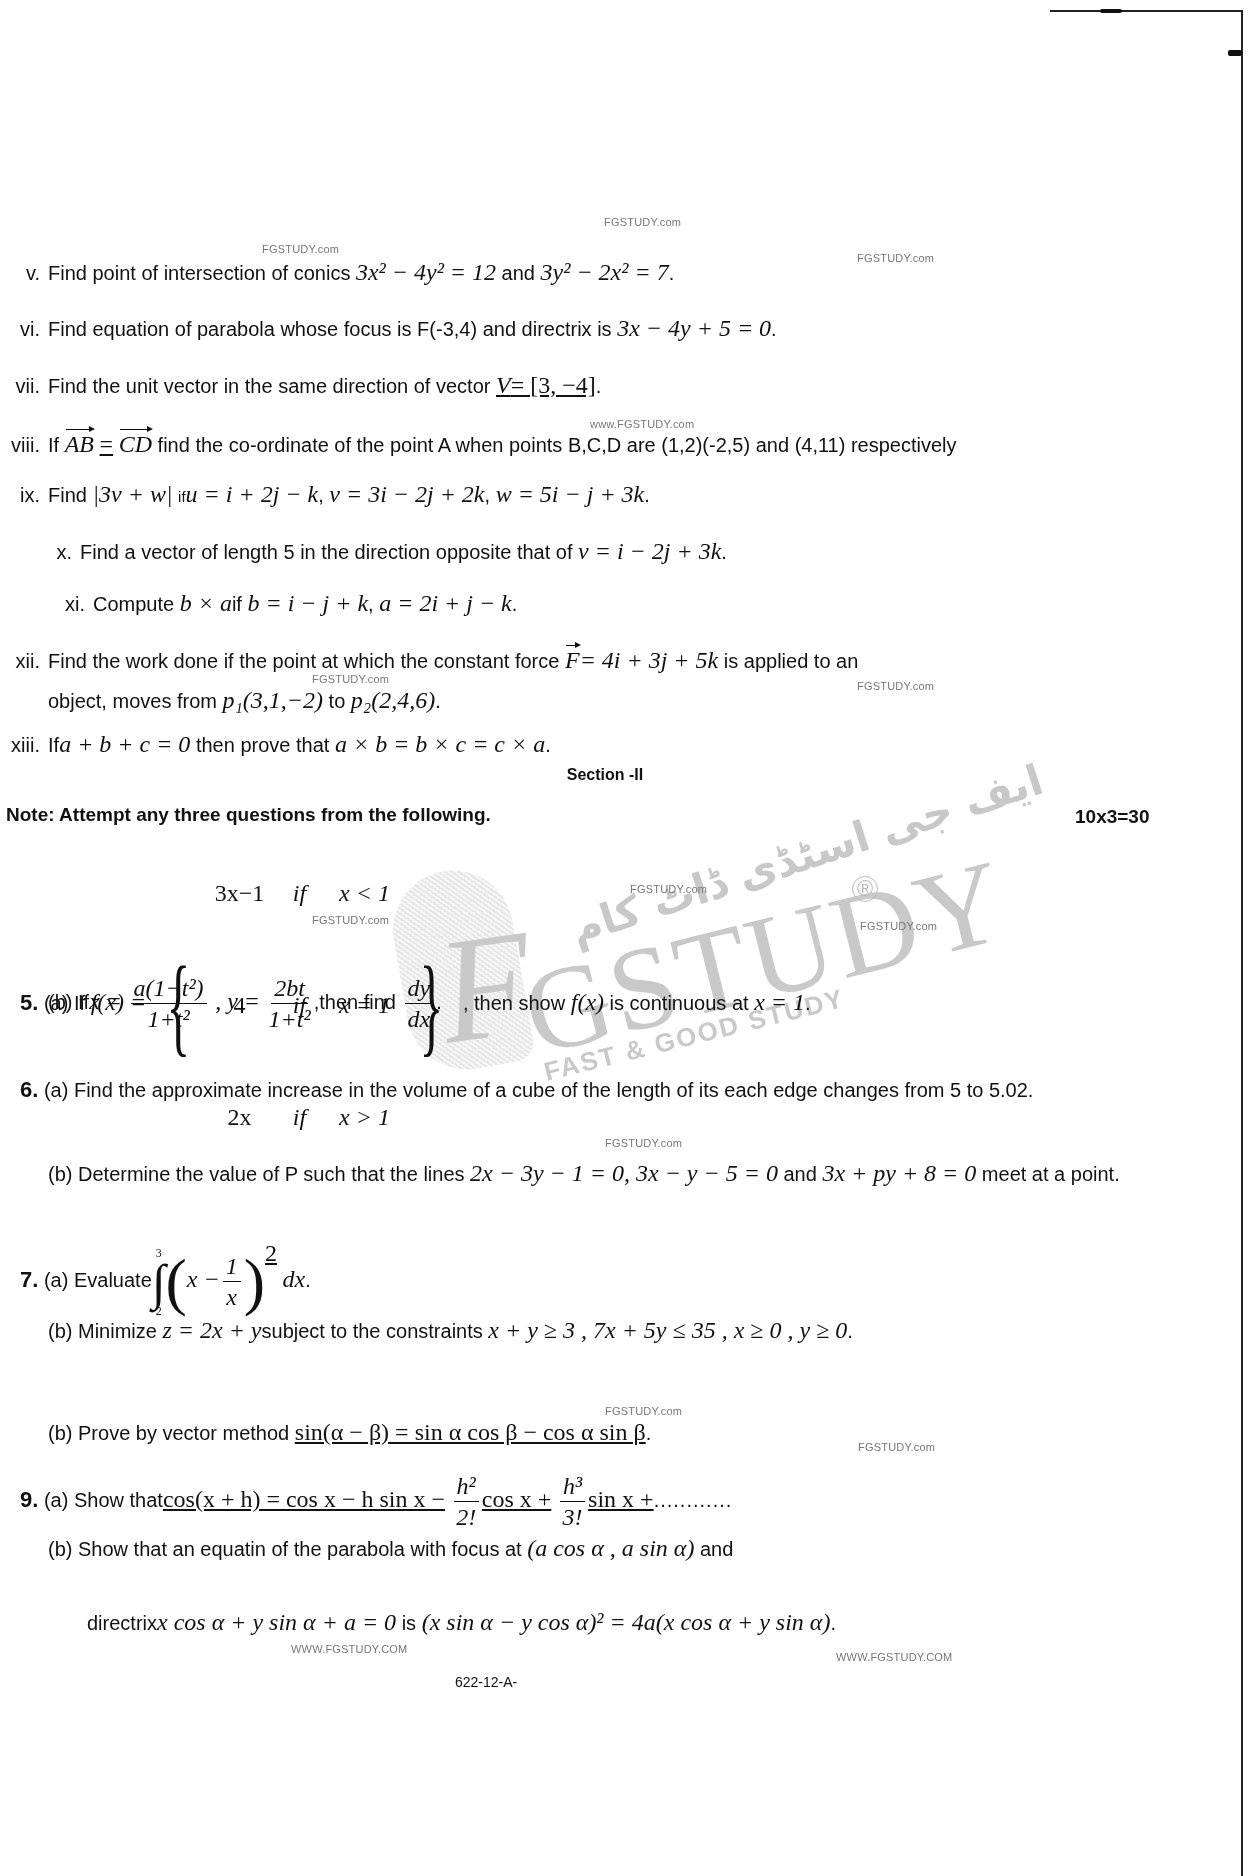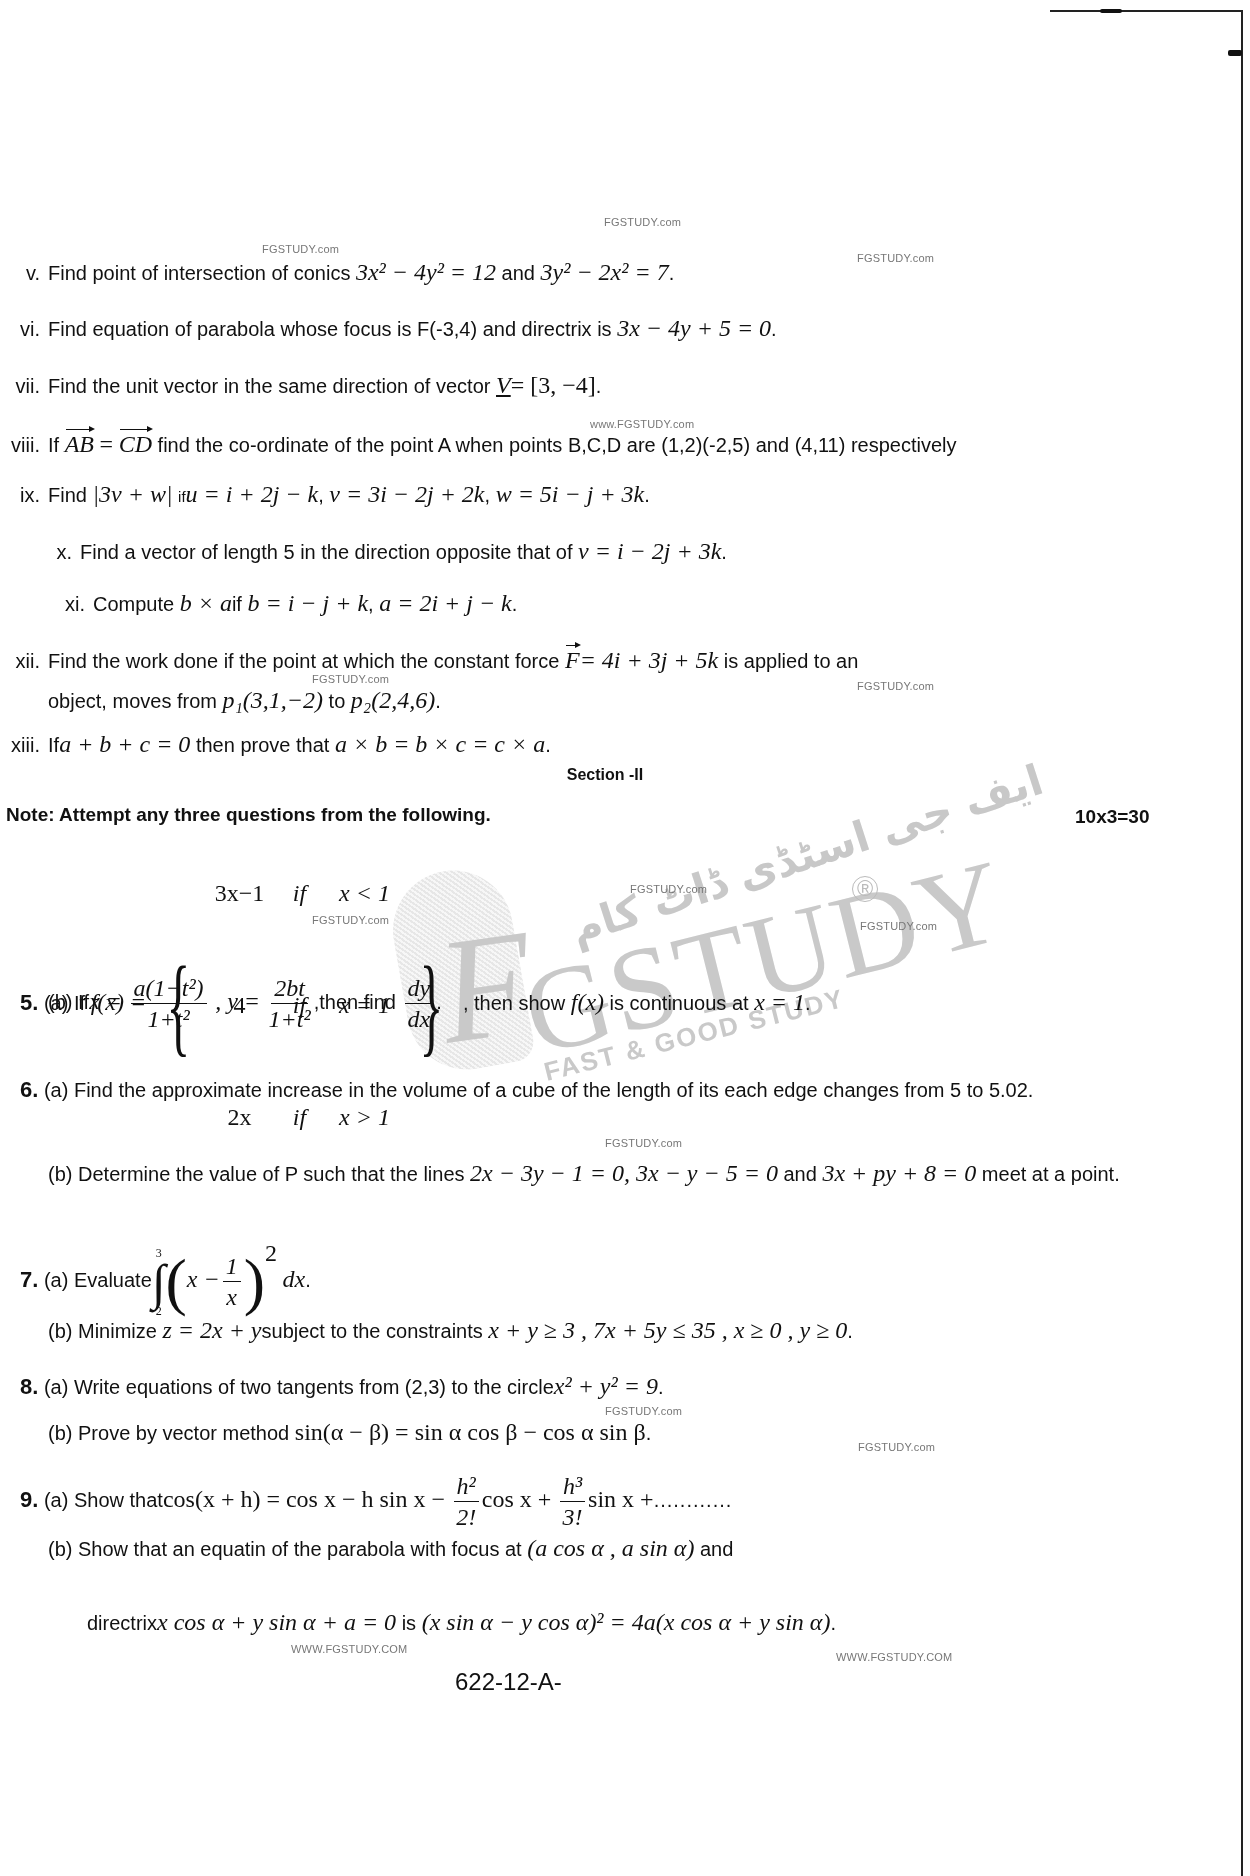--- a/index.html
+++ b/index.html
@@ -5,21 +5,21 @@
   html, body { margin:0; padding:0; background:#ffffff; }
   body { width:1250px; height:1876px; position:relative; overflow:hidden;
          font-family:"Liberation Sans", sans-serif; color:#111; }
   .page { position:absolute; left:0; top:0; width:1250px; height:1876px; }
   .border-right { position:absolute; left:1241px; top:10px; width:2px; height:1866px; background:#222; }
   .border-top { position:absolute; left:1050px; top:10px; width:192px; height:2px; background:#222; }
   .scan-speck { position:absolute; background:#111; border-radius:2px; }
   .line { position:absolute; white-space:nowrap; font-size:20px; line-height:26px; }
   .num { display:inline-block; text-align:right; width:40px; margin-right:8px; }
   .m { font-family:"Liberation Serif", serif; font-style:italic; font-size:24px; }
-  .mr { font-family:"Liberation Serif", serif; font-size:24px; }
+  .mr { font-family:"Liberation Serif", serif; font-size:24px;text-decoration:underline; }
   .ul { text-decoration:underline; }
   .vec { position:relative; display:inline-block; }
   .vec::before { content:""; position:absolute; left:1px; right:1px; top:-2px; height:1px; background:#111; }
   .vec::after { content:""; position:absolute; right:-1px; top:-5px; border-left:6px solid #111; border-top:3px solid transparent; border-bottom:3px solid transparent; }
   .wm { position:absolute; font-size:11px; color:#777; white-space:nowrap; letter-spacing:0.2px; }
   .section-title { position:absolute; font-weight:bold; font-size:16px; left:0; width:1210px; text-align:center; }
   .note { position:absolute; font-weight:bold; font-size:19px; white-space:nowrap; }
   .qnum { font-weight:bold; font-size:22px; }
   .frac { display:inline-flex; flex-direction:column; align-items:center; vertical-align:middle; margin:0 3px; }
   .frac .top { border-bottom:1px solid #111; padding:0 3px; line-height:30px; }
@@ -212,25 +212,20 @@
       </span><span class="bigparen">)</span><sup class="mr" style="vertical-align:26px;">2</sup>
     <span class="m">dx</span>.
   </div>
   <div class="line" style="left:48px;top:1317px;">
     <span>(b)</span>
     <span>Minimize</span>
     <span class="m">z = 2x + y</span><span>subject to the constraints</span>
     <span class="m">x + y ≥ 3 , 7x + 5y ≤ 35 , x ≥ 0 , y ≥ 0</span>.
   </div>
 
-  <div class="line" style="left:20px;top:1373px;">
-    <span class="qnum">8.</span>
-    <span>(a)</span>
-    <span>Write equations of two tangents from (2,3) to the circle</span><span class="m">x² + y² = 9</span>.
-  </div>
   <div class="line" style="left:48px;top:1419px;">
     <span>(b)</span>
     <span>Prove by vector method</span>
     <span class="mr">sin(α − β) = sin α cos β − cos α sin β</span>.
   </div>
 
   <div class="line" style="left:20px;top:1452px;line-height:62px;margin-top:16px;">
     <span class="qnum">9.</span>
     <span>(a)</span>
     <span>Show that</span><span class="mr">cos(x + h) = cos x − h sin x −</span>
@@ -248,15 +243,15 @@
     <span>Show that an equatin of the parabola with focus at</span>
     <span class="m">(a cos α , a sin α)</span>
     <span>and</span>
   </div>
   <div class="line" style="left:87px;top:1609px;text-align:center;">
     <span>directrix</span><span class="m">x cos α + y sin α + a = 0</span>
     <span>is</span>
     <span class="m">(x sin α − y cos α)² = 4a(x cos α + y sin α)</span>.
   </div>
 
-  <div class="line" style="left:455px;top:1669px;font-size:24px;">622-12-A-</div>
+  <div class="line" style="left:455px;top:1669px;font-size:14px;">622-12-A-</div>
 
 </div>
 
 </body></html>

